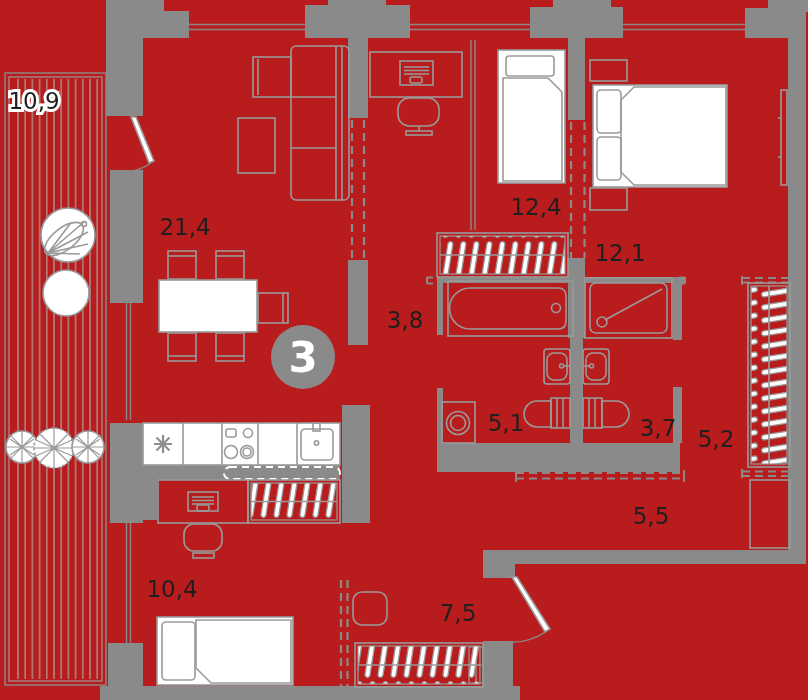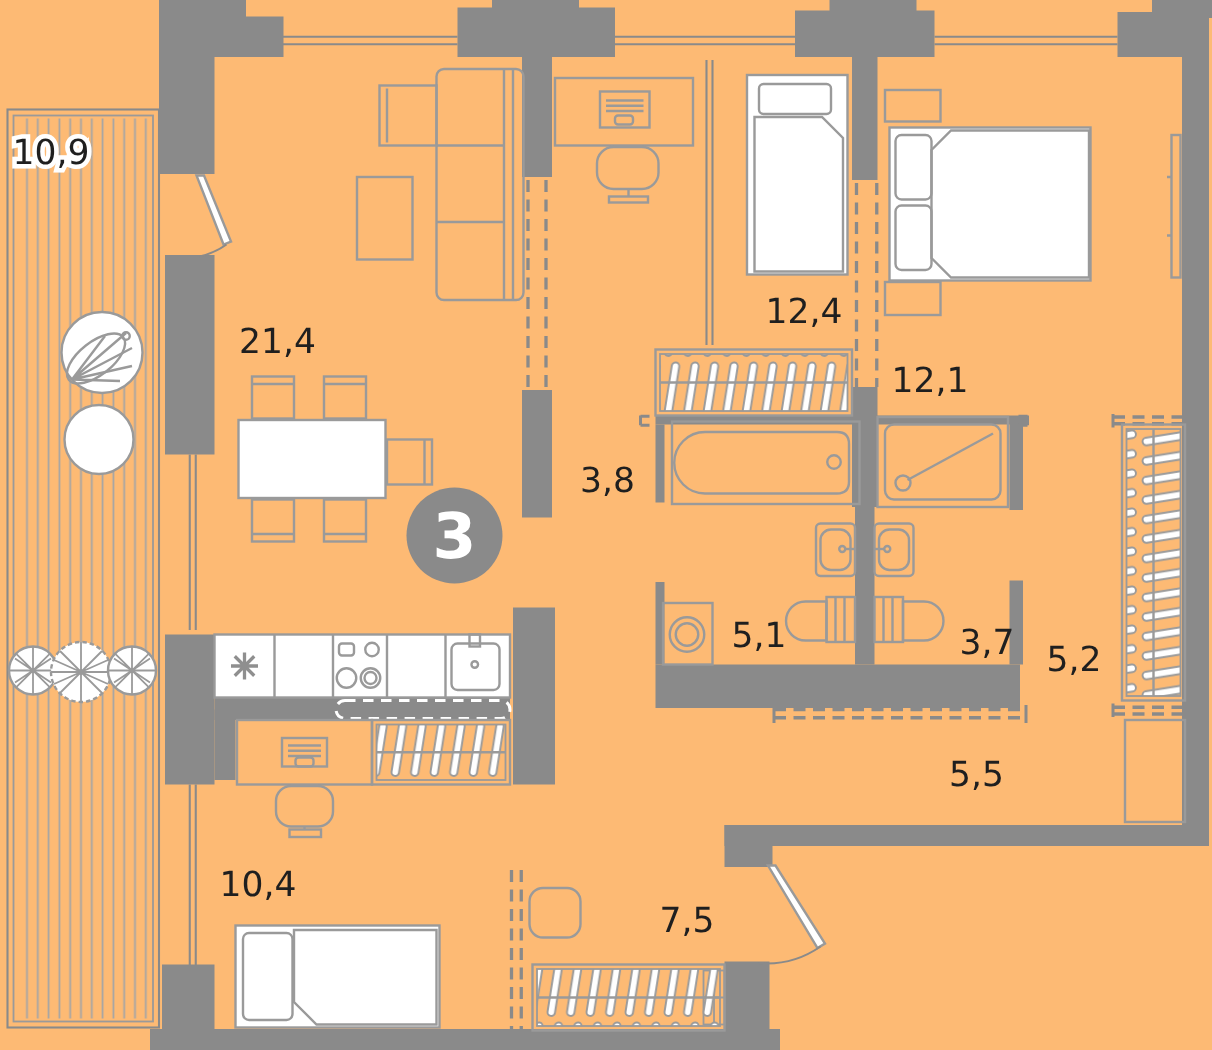--- a/index.html
+++ b/index.html
@@ -1,16 +1,16 @@
 <!DOCTYPE html>
 <html><head>
 <meta charset="utf-8">
 <style>
   html,body{margin:0;padding:0;background:#fff;}
-  .stage{width:808px;height:700px;position:relative;background:#fdba74;overflow:hidden;
+  .stage{width:808px;height:700px;position:relative;background:#b91c1c;overflow:hidden;
          font-family:"DejaVu Sans","Liberation Sans",sans-serif;text-align:center;}
   svg{display:block;}
   .wall{fill:#8a8a8a;stroke:none;}
   .f{fill:none;stroke:#9a9a9a;stroke-width:1.6;}
   .fw{fill:#fff;stroke:#9a9a9a;stroke-width:1.6;}
   .thin{fill:none;stroke:#8a8a8a;stroke-width:1.4;}
   .thinf{fill:none;stroke:#9a9a9a;stroke-width:1.2;}
   .dash{fill:none;stroke:#8a8a8a;stroke-width:2.2;stroke-dasharray:8 5;}
   .dashw{fill:none;stroke:#ffffff;stroke-width:2;stroke-dasharray:7 5;}
   .tick{fill:none;stroke:#8a8a8a;stroke-width:2;}

